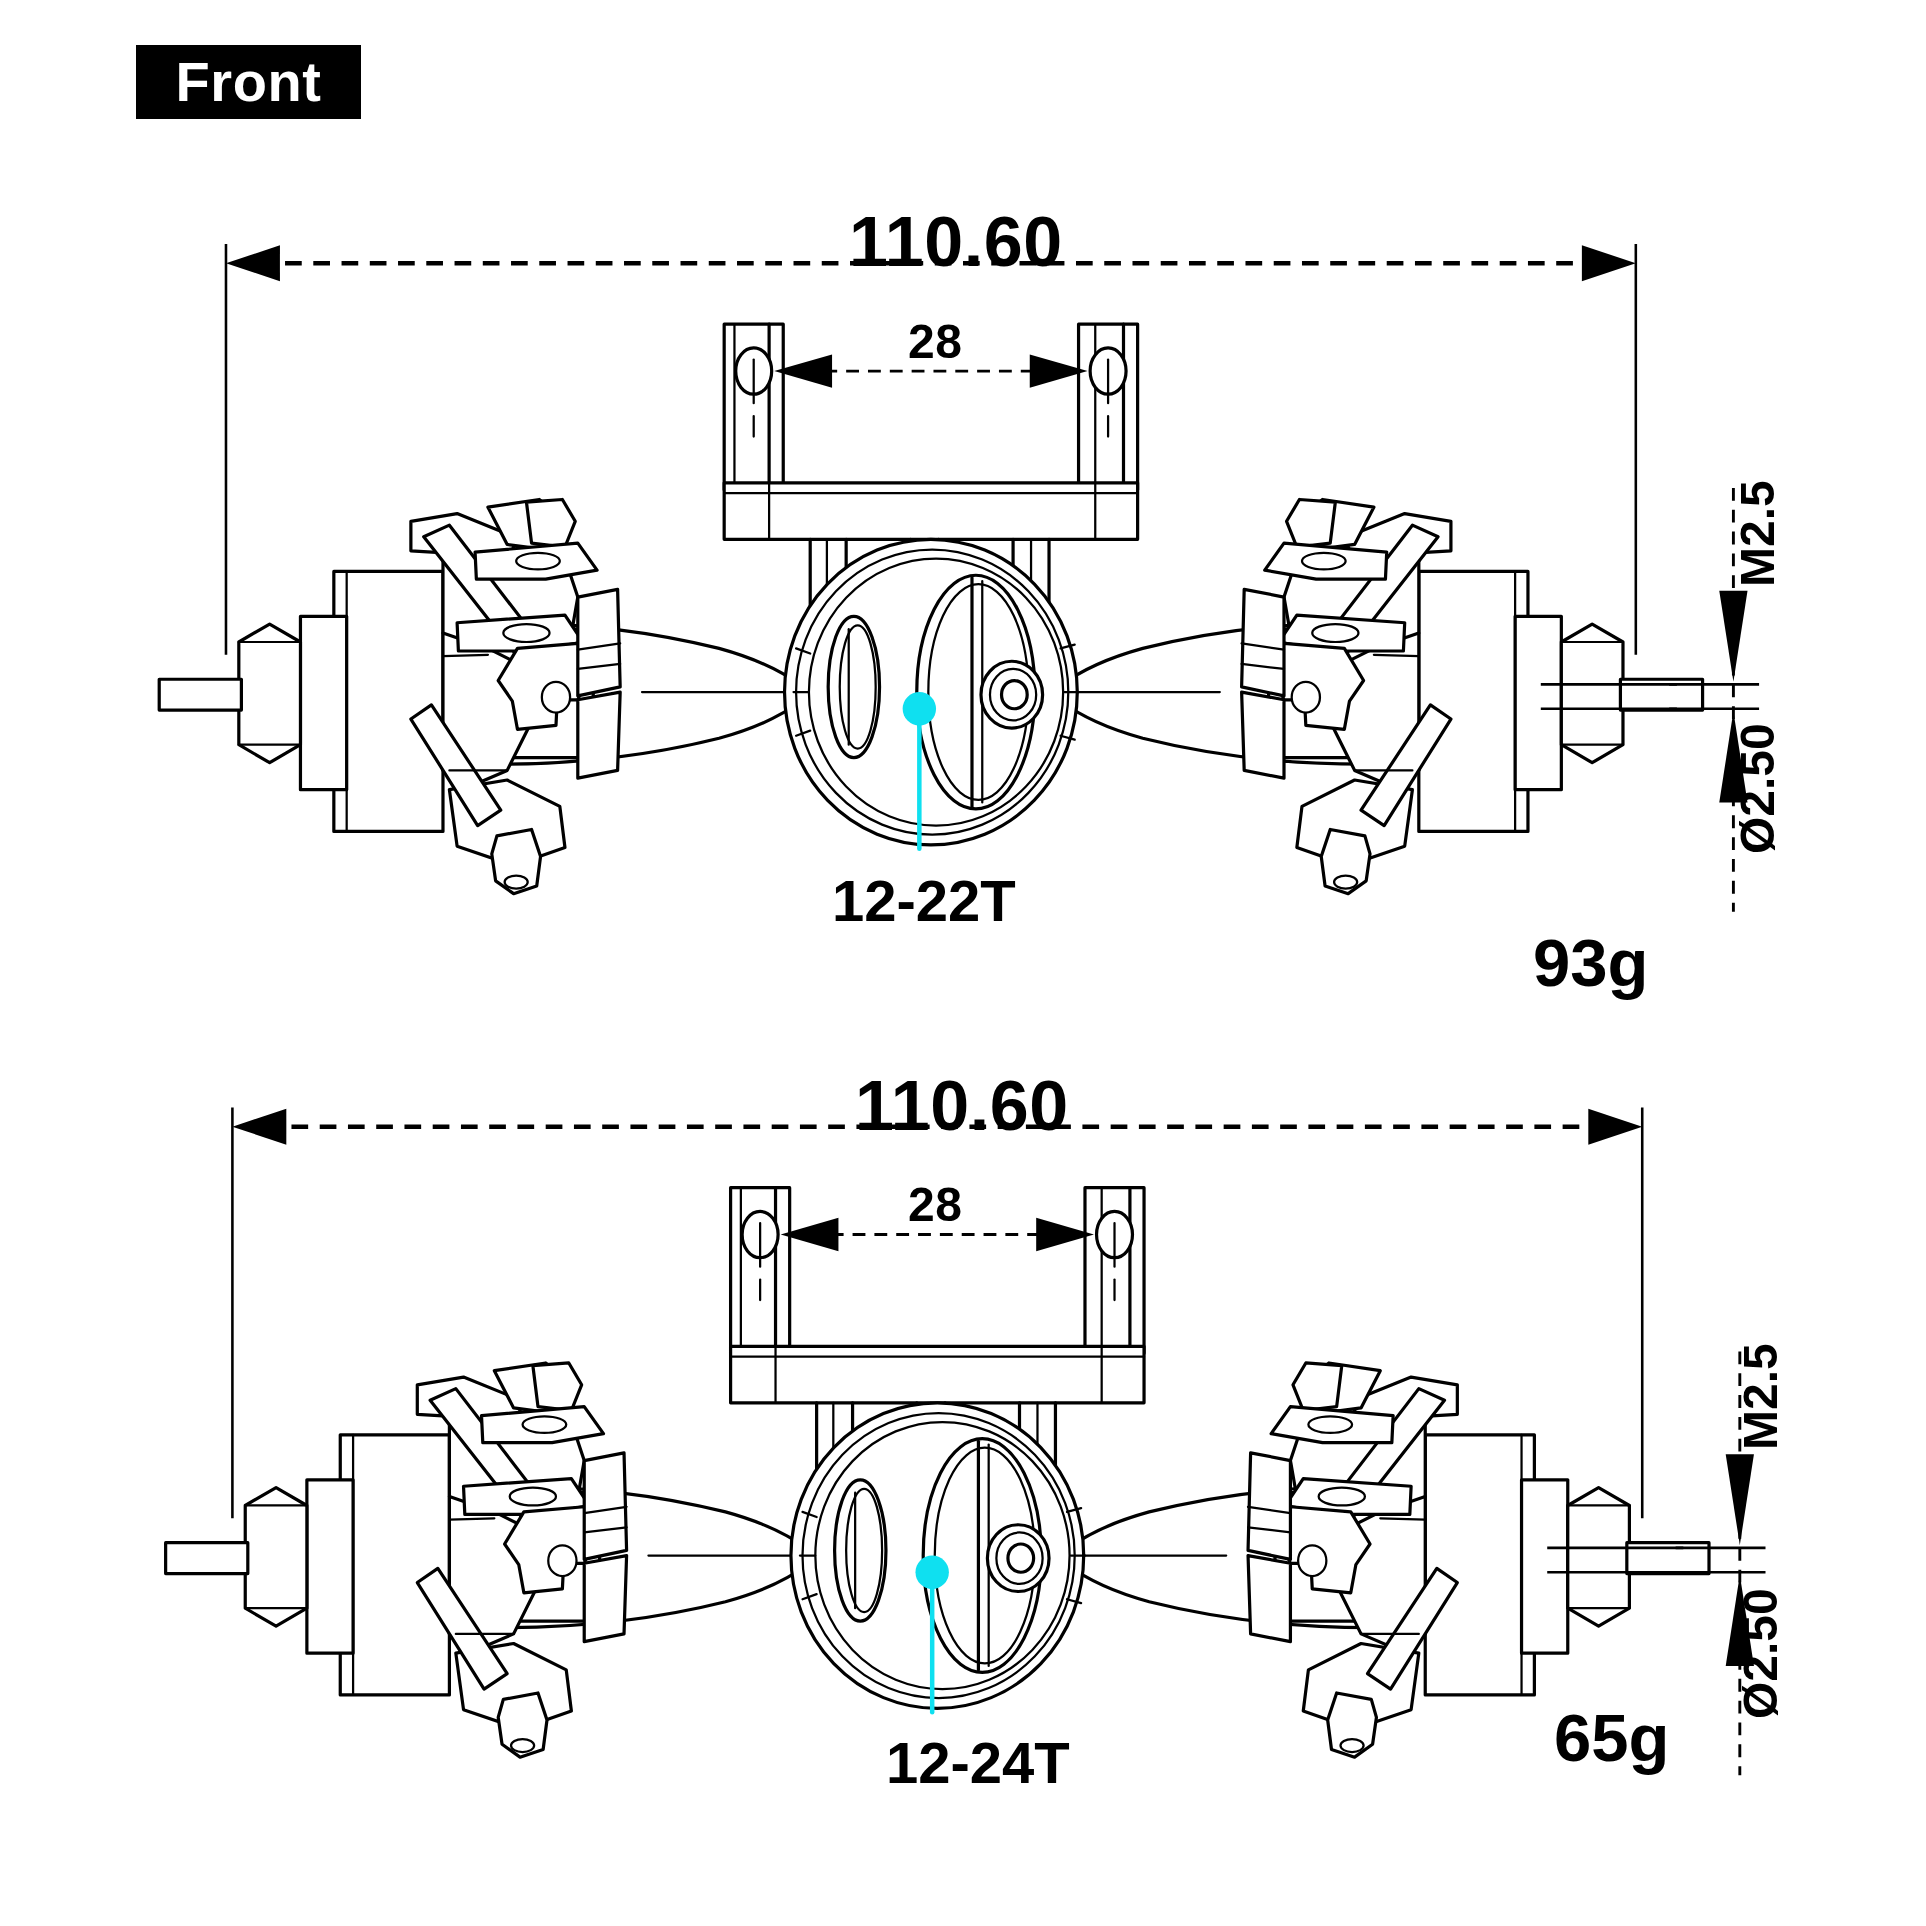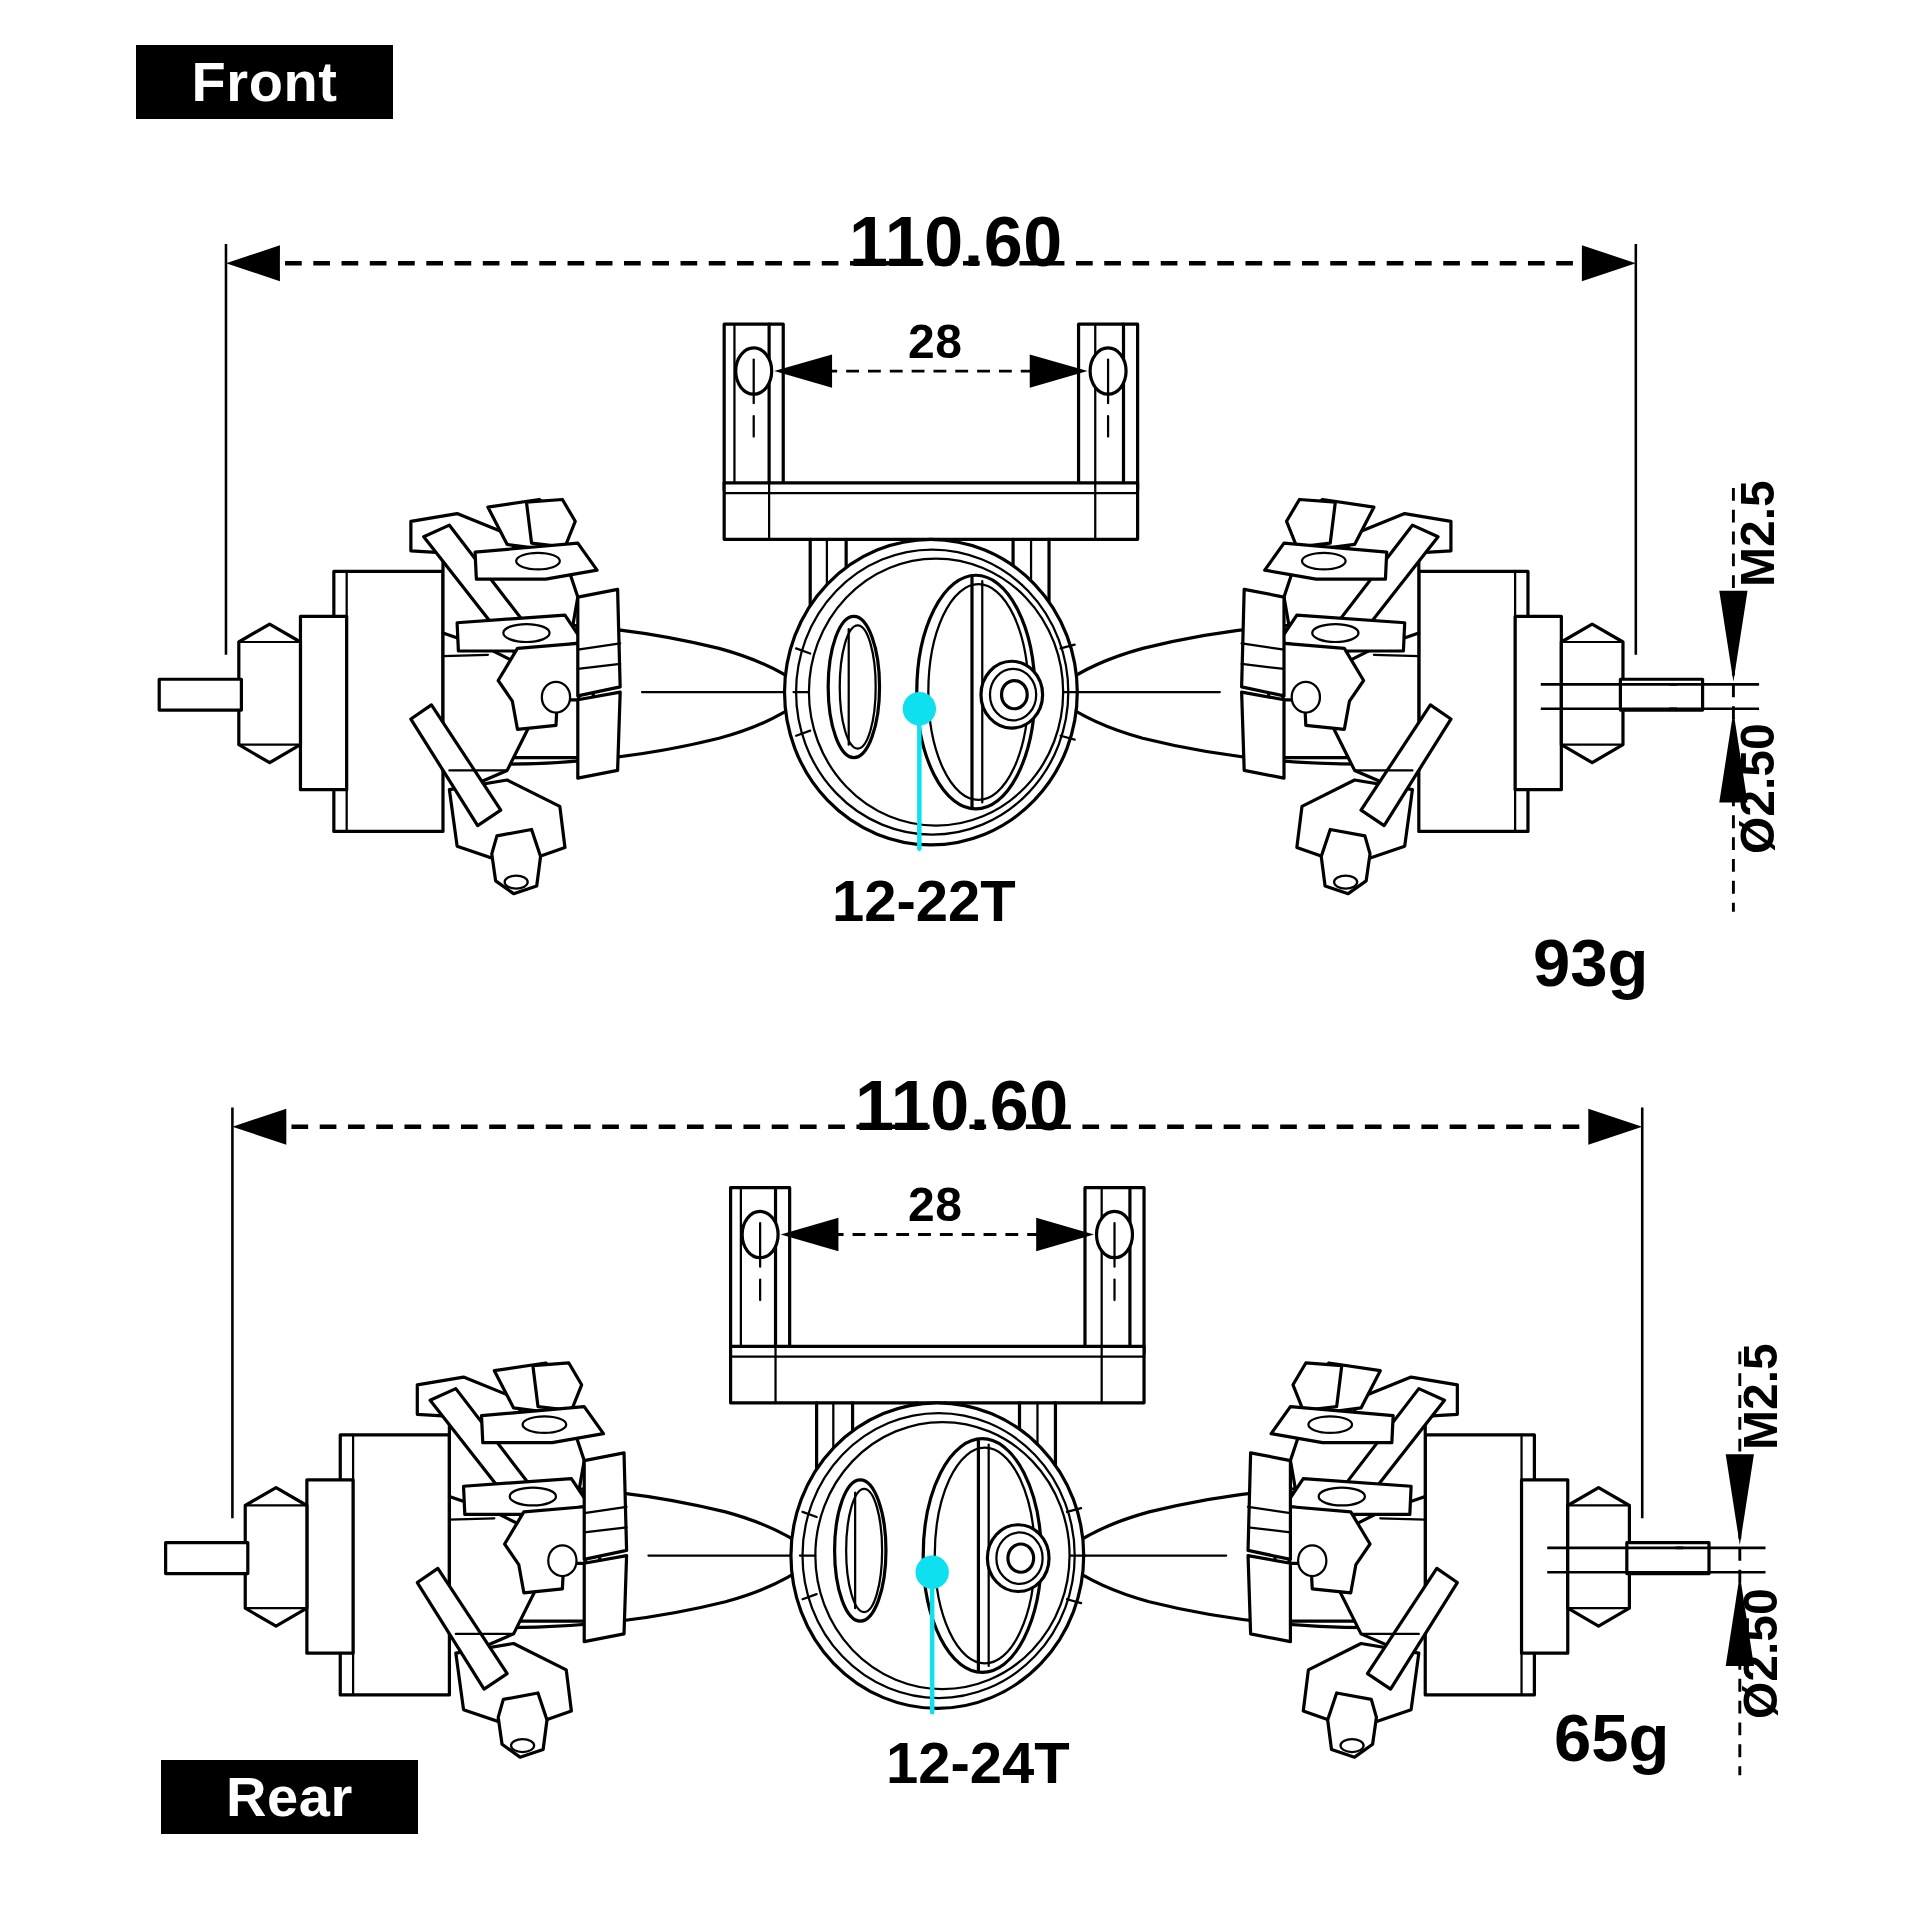--- a/index.html
+++ b/index.html
@@ -70,28 +70,25 @@
   .arrow{fill:#000;stroke:none;}
   .white{fill:#fff;stroke:#000;stroke-width:5;stroke-linejoin:round;}
   .whitethin{fill:#fff;stroke:#000;stroke-width:3.5;stroke-linejoin:round;}
   .leadline{stroke-width:7;fill:none;stroke-linecap:round;}
 </style>
 </head>
 <body>
 
 <div class="sheet">
 
-  <div class="viewtag" style="left:136px;top:45px;width:257px;height:74px;font-size:56px;">
+  <div class="viewtag" style="left:136px;top:45px;width:225px;height:74px;font-size:56px;">
     <span>Front</span>
   </div>
 
 
-  <div class="viewtag" style="left:161px;top:1760px;width:257px;height:74px;font-size:56px;">
-    <span>Rear</span>
-  </div>
 
   <div class="dimtext big" style="left:849px;top:207px;">110.60</div>
   <div class="dimtext mid" style="left:908px;top:318px;">28</div>
   <div class="calltext" style="left:832px;top:872px;">12-22T</div>
   <div class="weight" style="left:1533px;top:881px;margin-top:48px;">93g</div>
   <div class="vtext" style="left:1734px;top:587px;">M2.5</div>
   <div class="vtext" style="left:1734px;top:854px;">Ø2.50</div>
 
   <div class="dimtext big" style="left:855px;top:1071px;">110.60</div>
   <div class="dimtext mid" style="left:908px;top:1181px;">28</div>

